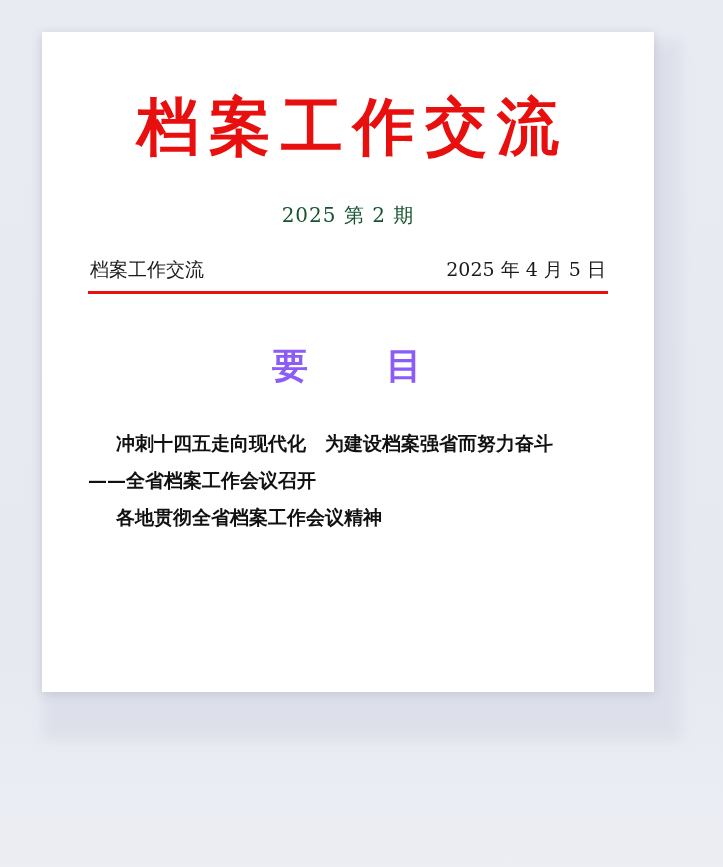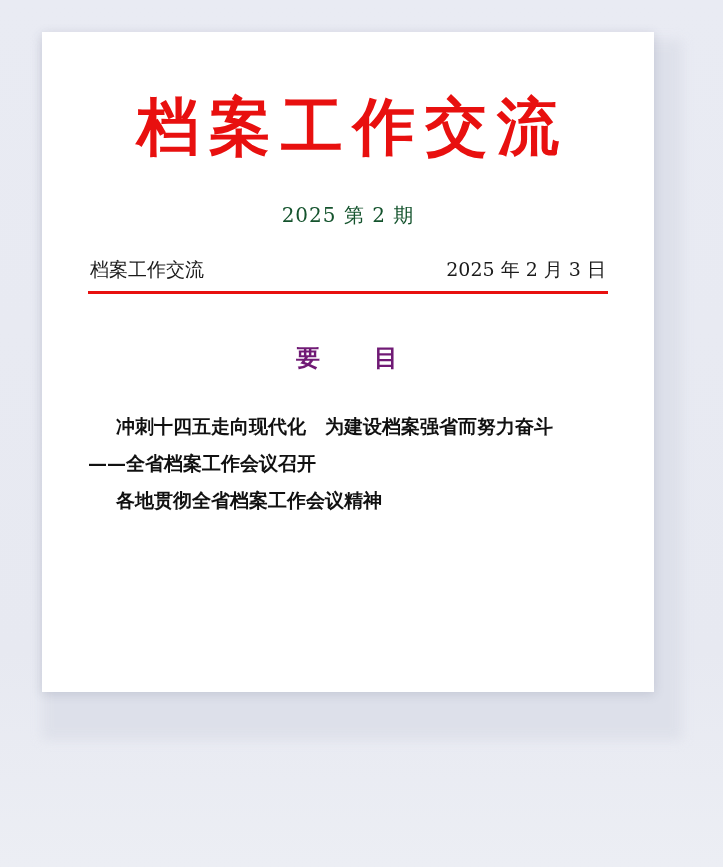--- a/index.html
+++ b/index.html
@@ -69,23 +69,23 @@
     font-family: "DejaVu Serif", serif;
     padding: 0 2px;
   }
   .red-rule {
     height: 3px;
     background: #e8100f;
     margin-top: 8px;
   }
   .toc-title {
     text-align: center;
-    font-size: 24px;
+    font-size: 36px;
     font-weight: bold;
-    color: #701a75;
+    color: #8b5cf6;
     margin-top: 48px;
     letter-spacing: 2px;
     font-family: "DejaVu Serif", serif;
   }
   .toc-list {
     margin-top: 34px;
     font-size: 19px;
     color: #111;
     font-family: "DejaVu Serif", serif;
     font-weight: bold;
@@ -111,21 +111,21 @@
 
   <div class="sheet">
     <div class="doc-inner">
 
       <div class="masthead">档案工作交流</div>
 
       <div class="issue-line">2025 第 2 期</div>
 
       <div class="org-row">
         <div>档案工作交流</div>
-        <div>2025 年 2 月 3 日</div>
+        <div>2025 年 4 月 5 日</div>
       </div>
 
       <div class="red-rule"></div>
 
       <div class="toc-title">要　　目</div>
 
       <div class="toc-list">
         <div class="toc-item">冲刺十四五走向现代化　为建设档案强省而努力奋斗</div>
         <div class="toc-item sub">——全省档案工作会议召开</div>
         <div class="toc-item">各地贯彻全省档案工作会议精神</div>

